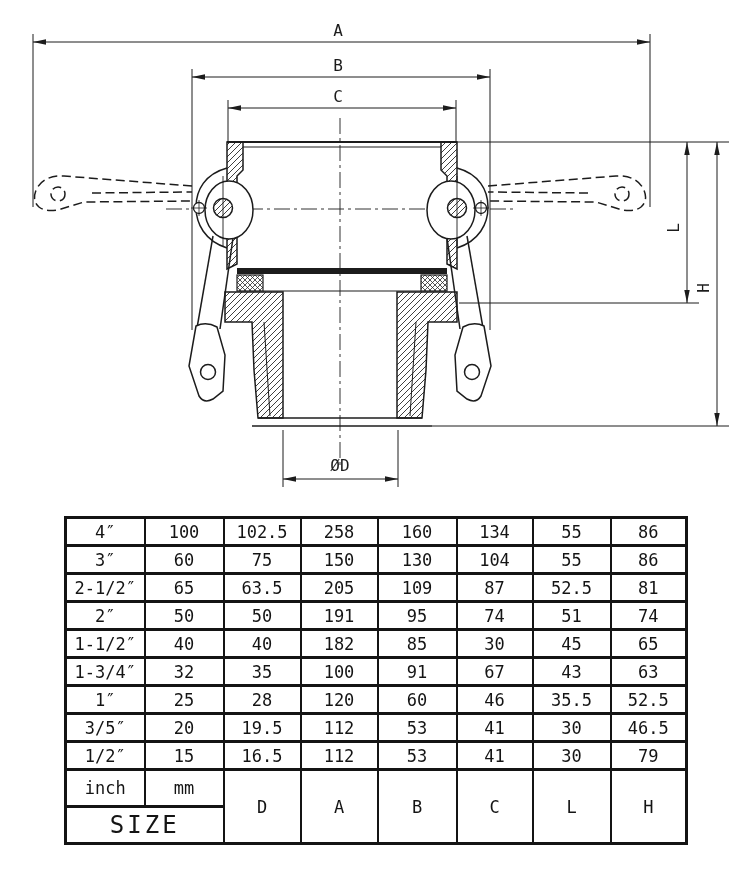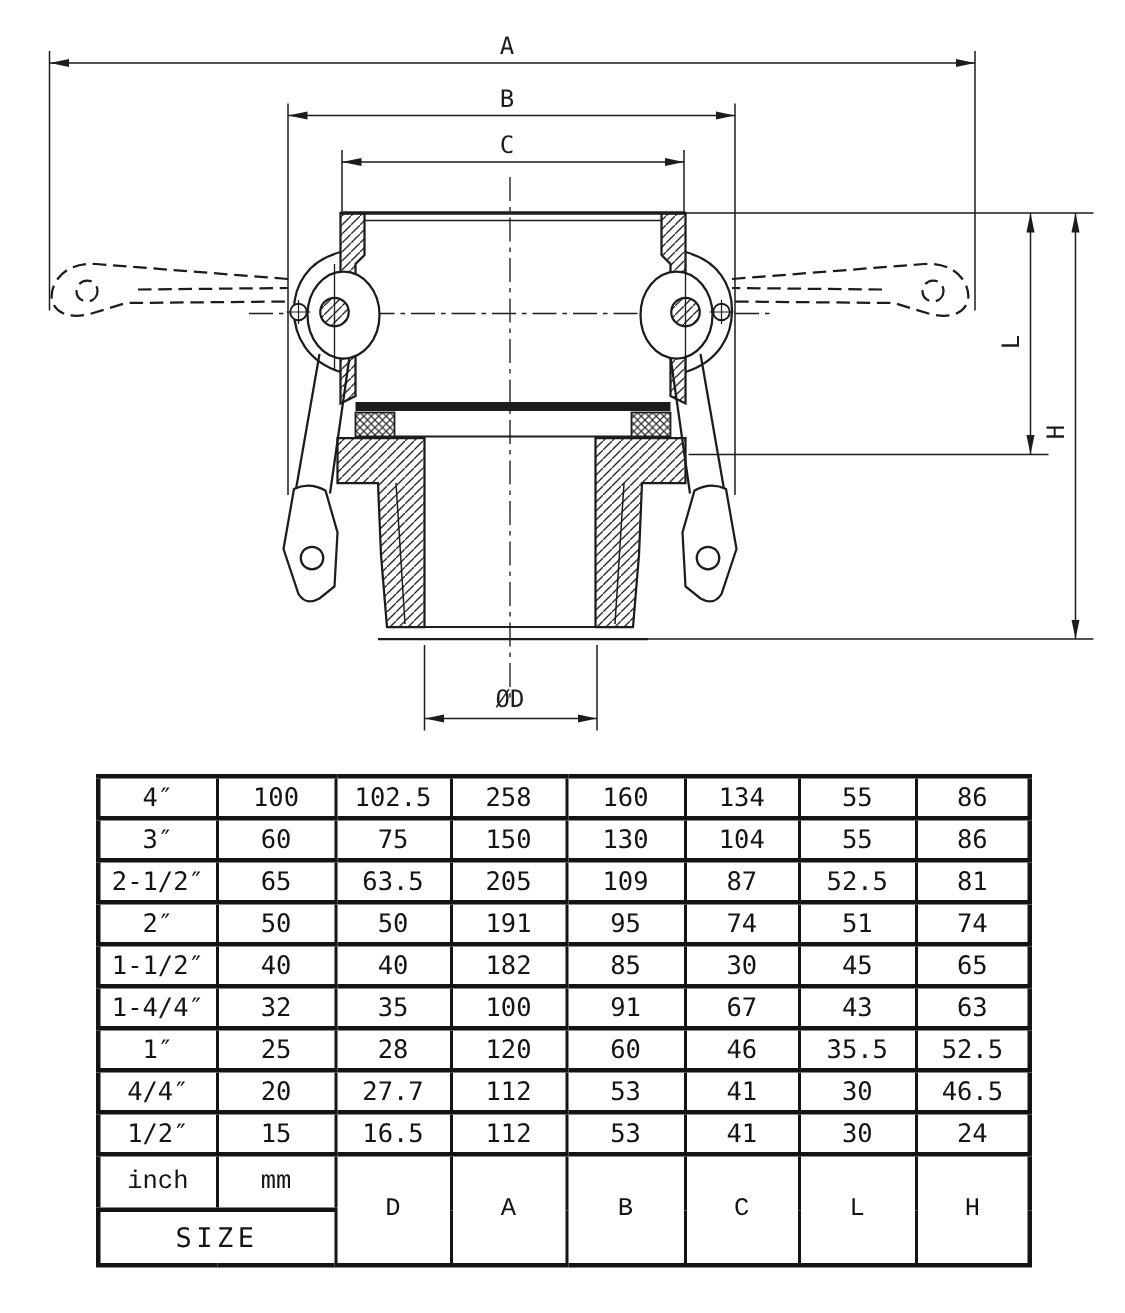--- a/index.html
+++ b/index.html
@@ -23,22 +23,22 @@
     background:#fff;
     border:3px solid #141414;
   }
   .dim-table td{
     border-style:solid;border-color:#141414;
     border-width:3px 2px;
     text-align:center;vertical-align:middle;
     padding:0;overflow:hidden;white-space:nowrap;
   }
   .dim-table tr.data td{height:25px;font-size:17px;}
-  .dim-table tr.foot1 td{height:34px;font-size:17px;font-family:Liberation Mono, monospace;}
-  .dim-table tr.foot2 td{height:34px;font-size:18px;letter-spacing:3px;}
+  .dim-table tr.foot1 td{height:34px;font-size:17px;}
+  .dim-table tr.foot2 td{height:34px;font-size:24px;letter-spacing:3px;}
   .dim-table td.colhead{font-size:22px;}
 </style>
 </head>
 <body>
 
 <div class="stage">
 
   <svg width="750" height="505" viewBox="0 0 750 505" style="position:absolute;left:0;top:0;">
     <defs>
       <marker id="arr" viewBox="0 0 12 6" refX="12" refY="3" markerWidth="13" markerHeight="6.5" orient="auto-start-reverse" markerUnits="userSpaceOnUse">
@@ -215,58 +215,58 @@
         <td>1-1/2″</td>
         <td>40</td>
         <td>40</td>
         <td>182</td>
         <td>85</td>
         <td>30</td>
         <td>45</td>
         <td>65</td>
       </tr>
       <tr class="data">
-        <td>1-4/4″</td>
+        <td>1-3/4″</td>
         <td>32</td>
         <td>35</td>
         <td>100</td>
         <td>91</td>
         <td>67</td>
         <td>43</td>
         <td>63</td>
       </tr>
       <tr class="data">
         <td>1″</td>
         <td>25</td>
         <td>28</td>
         <td>120</td>
         <td>60</td>
         <td>46</td>
         <td>35.5</td>
         <td>52.5</td>
       </tr>
       <tr class="data">
-        <td>4/4″</td>
+        <td>3/5″</td>
         <td>20</td>
-        <td>27.7</td>
+        <td>19.5</td>
         <td>112</td>
         <td>53</td>
         <td>41</td>
         <td>30</td>
         <td>46.5</td>
       </tr>
       <tr class="data">
         <td>1/2″</td>
         <td>15</td>
         <td>16.5</td>
         <td>112</td>
         <td>53</td>
         <td>41</td>
         <td>30</td>
-        <td>24</td>
+        <td>79</td>
       </tr>
       <tr class="foot1">
         <td>inch</td>
         <td>mm</td>
         <td class="colhead" rowspan="2">D</td>
         <td class="colhead" rowspan="2">A</td>
         <td class="colhead" rowspan="2">B</td>
         <td class="colhead" rowspan="2">C</td>
         <td class="colhead" rowspan="2">L</td>
         <td class="colhead" rowspan="2">H</td>

